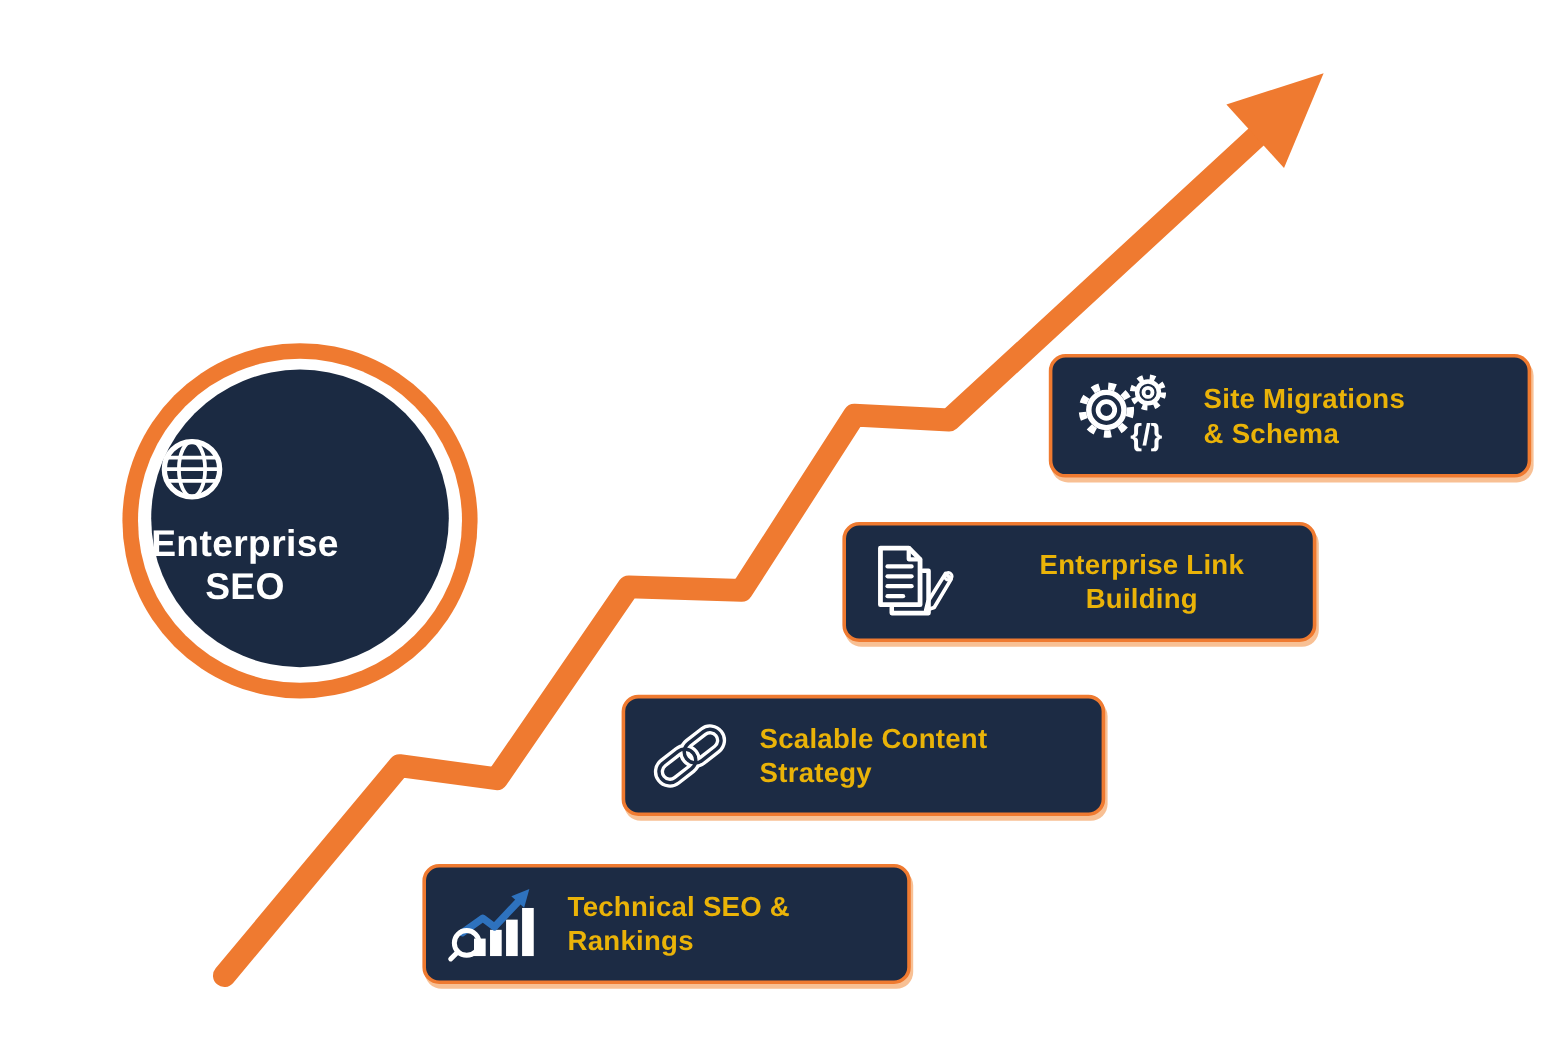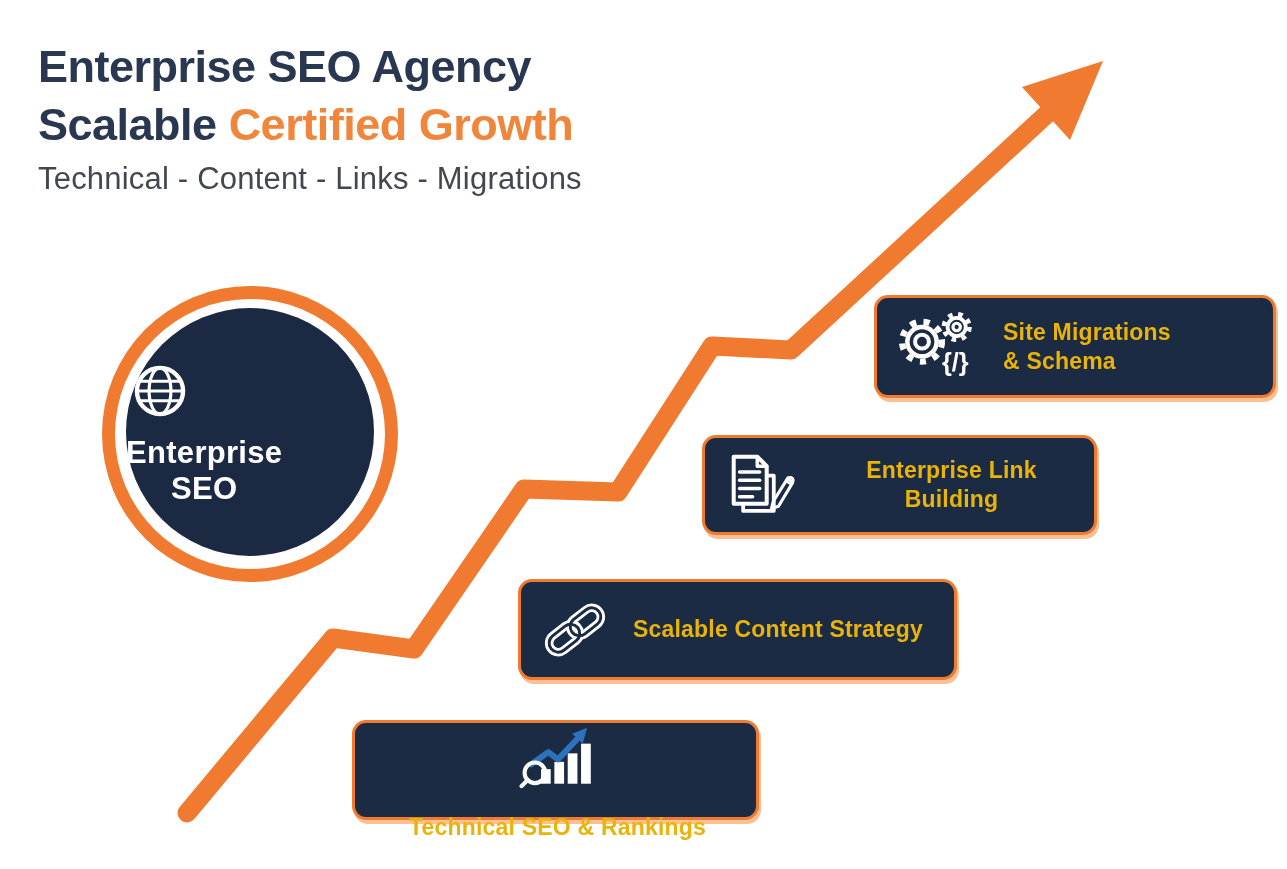--- a/index.html
+++ b/index.html
@@ -67,61 +67,56 @@
 </head>
 <body>
 
 <div class="stage">
 
   <svg class="arrow-svg" width="1287" height="869" viewBox="0 0 1287 869">
     <path d="M187 813 L333 638 L414 649 L524 489 L618 492 L712 346 L791 350 L1048 113" fill="none" stroke="#EF7A30" stroke-width="19" stroke-linecap="round" stroke-linejoin="round"></path>
     <polygon points="1103,61 1070,140 1022,87" fill="#EF7A30"></polygon>
   </svg>
 
-  <div class="header">
-    <div class="title-line">Enterprise SEO Agency</div>
-    <div class="title-line"><span>Scalable </span><span class="title-accent">Certified Growth</span></div>
-    <div class="subtitle">Technical - Content - Links - Migrations</div>
-  </div>
 
   <div class="hub">
     <div class="hub-white">
       <div class="hub-core">
         <span class="icon">
           <svg width="68" height="68" viewBox="0 0 56 56" fill="none">
             <circle cx="28" cy="28" r="19" stroke="#fff" stroke-width="3.6"></circle>
             <ellipse cx="28" cy="28" rx="9" ry="19" stroke="#fff" stroke-width="2.6"></ellipse>
             <line x1="11" y1="20" x2="45" y2="20" stroke="#fff" stroke-width="2.6"></line>
             <line x1="9" y1="28" x2="47" y2="28" stroke="#fff" stroke-width="2.6"></line>
             <line x1="11" y1="36" x2="45" y2="36" stroke="#fff" stroke-width="2.6"></line>
           </svg>
         </span>
         <div class="hub-label">Enterprise
 SEO</div>
       </div>
     </div>
   </div>
 
-  <div class="step-box" style="left:352px; top:720px; width:407px; height:100px;flex-direction:column;">
+  <div class="step-box" style="left:352px; top:720px; width:407px; height:100px;">
     <span class="icon">
       <svg width="78" height="68" viewBox="0 0 64 56" fill="none">
         <rect x="18" y="38" width="8" height="12" fill="#fff"></rect>
         <rect x="29" y="32" width="8" height="18" fill="#fff"></rect>
         <rect x="40" y="25" width="8" height="25" fill="#fff"></rect>
         <rect x="51" y="17" width="8" height="33" fill="#fff"></rect>
         <polyline points="10,34 24,24 32,30 48,13" stroke="#2E72BE" stroke-width="5" stroke-linecap="round" stroke-linejoin="round"></polyline>
         <polygon points="56,4 52.4,16.9 43.6,8.9" fill="#2E72BE"></polygon>
         <circle cx="13" cy="41" r="8.5" stroke="#fff" stroke-width="3.4"></circle>
         <line x1="7" y1="47" x2="2" y2="52" stroke="#fff" stroke-width="3.4" stroke-linecap="round"></line>
       </svg>
     </span>
     <span class="step-label">Technical SEO &amp; Rankings</span>
   </div>
 
-  <div class="step-box" style="left:518px; top:579px; width:439px; height:101px;">
+  <div class="step-box" style="left:518px; top:579px; width:403px; height:101px;">
     <span class="icon">
       <svg width="72" height="68" viewBox="0 0 56 56" fill="none">
         <g transform="rotate(-38 28 28)">
           <rect x="3" y="20.5" width="28" height="15" rx="7.5" stroke="#fff" stroke-width="7"></rect>
           <rect x="25" y="20.5" width="28" height="15" rx="7.5" stroke="#fff" stroke-width="7"></rect>
           <rect x="3" y="20.5" width="28" height="15" rx="7.5" stroke="#1C2B44" stroke-width="2.4"></rect>
           <rect x="25" y="20.5" width="28" height="15" rx="7.5" stroke="#1C2B44" stroke-width="2.4"></rect>
         </g>
       </svg>
     </span>

